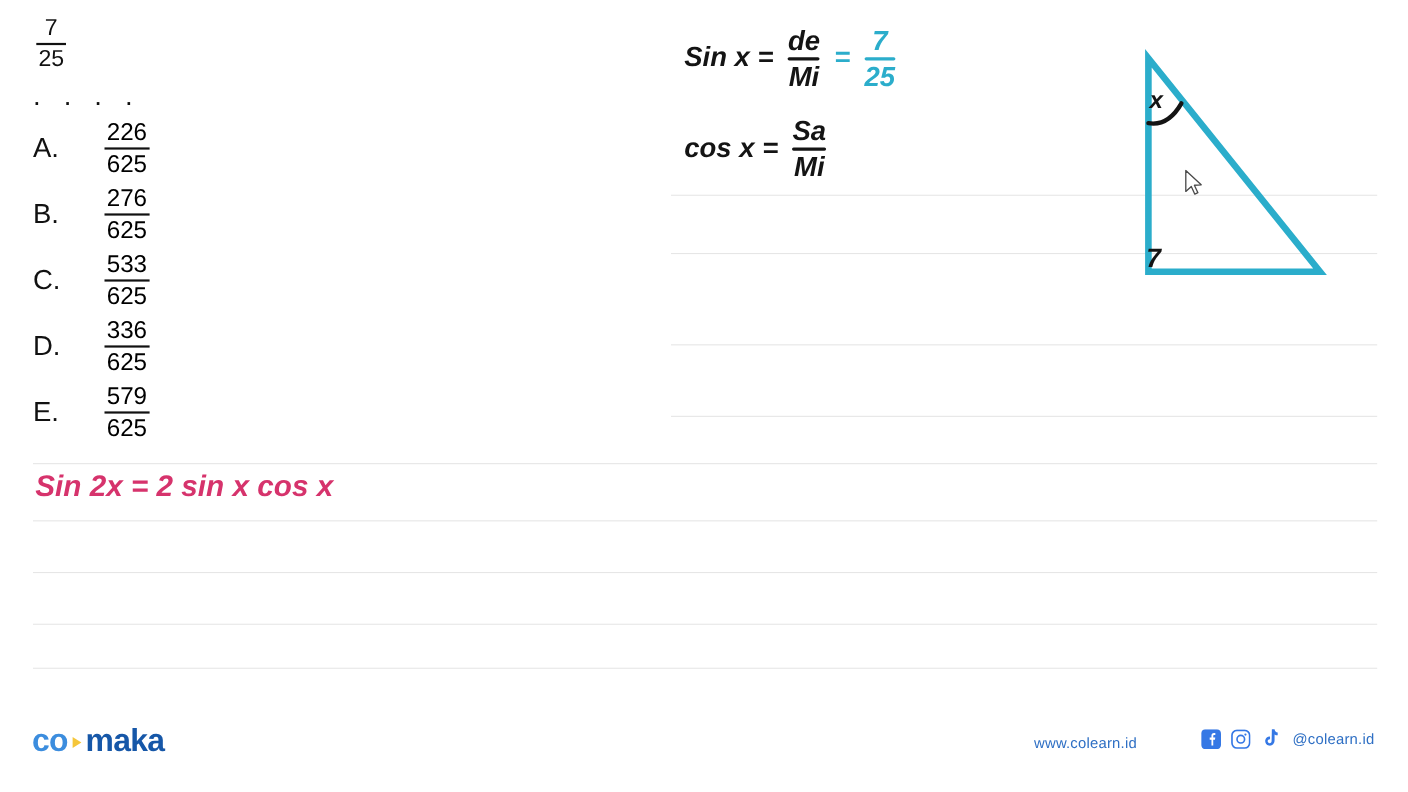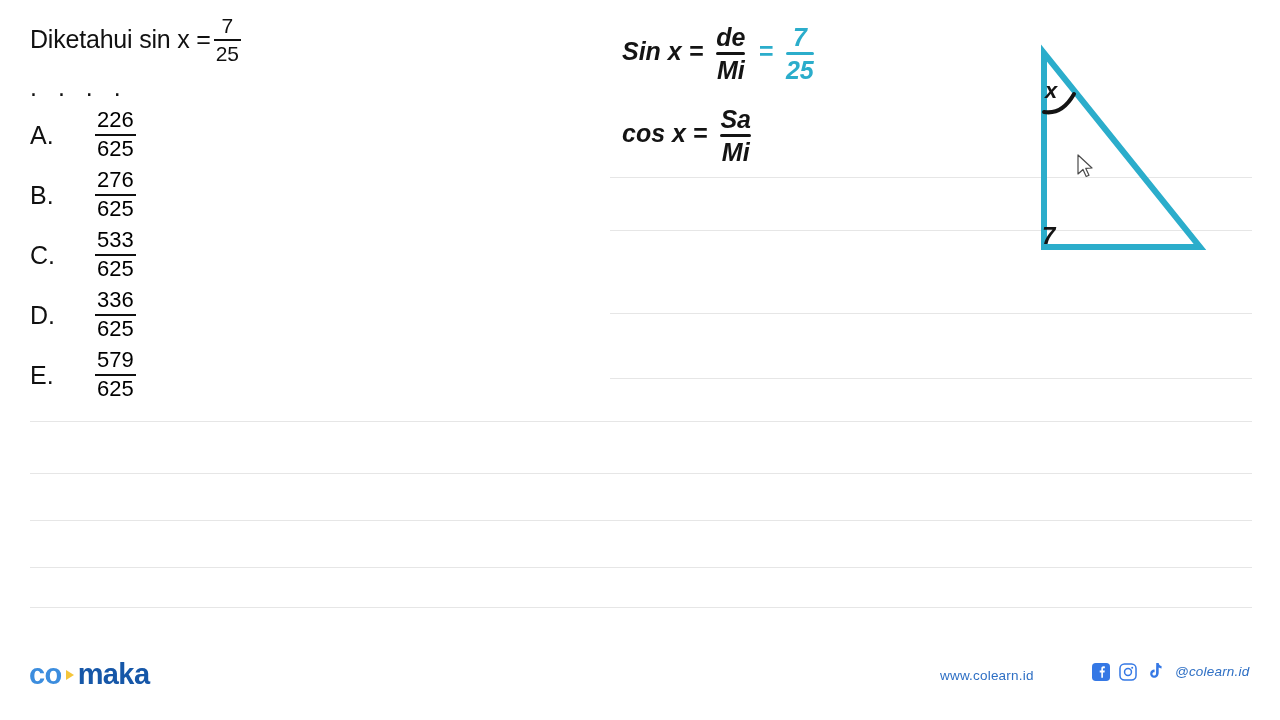--- a/index.html
+++ b/index.html
@@ -201,42 +201,40 @@
     top: 22px;
     display: flex;
     align-items: center;
     gap: 9px;
   }
   #social-handle {
     font-size: 13.5px;
     color: #2E6FC4;
     margin-left: 3px;
     letter-spacing: 0.2px;
-    font-style: italic;
   }
   .sicon { display: block; }
 </style>
 </head>
 <body>
 
 <div class="page">
 
   <div class="rule" style="left:610px; top:177px; width:642px;"></div>
   <div class="rule" style="left:610px; top:230px; width:642px;"></div>
   <div class="rule" style="left:610px; top:313px; width:642px;"></div>
   <div class="rule" style="left:610px; top:378px; width:642px;"></div>
 
   <div class="rule" style="left:30px; top:421px; width:1222px;"></div>
   <div class="rule" style="left:30px; top:473px; width:1222px;"></div>
   <div class="rule" style="left:30px; top:520px; width:1222px;"></div>
   <div class="rule" style="left:30px; top:567px; width:1222px;"></div>
   <div class="rule" style="left:30px; top:607px; width:1222px;"></div>
 
   <div class="question">
-    <span class="seg">Diketahui sin x =</span>
     <span class="frac">
       <span class="num">7</span>
       <span class="bar"></span>
       <span class="den">25</span>
     </span>
   </div>
   <div class="dots">. . . .</div>
 
   <div class="options">
     <div class="option">
@@ -298,20 +296,21 @@
 
   <div class="hand" id="hw-cos-line">
     <span>cos x  =</span>
     <span class="hfrac">
       <span>Sa</span>
       <span class="bar"></span>
       <span>Mi</span>
     </span>
   </div>
 
+  <div class="hand pink" id="hw-identity">Sin 2x  =  2 sin x cos x</div>
 
   <svg id="triangle-figure" viewBox="0 0 190 230">
     <polygon points="14,13 14,207 170,207" fill="none" stroke="#2BADCB" stroke-width="6" stroke-linejoin="miter"></polygon>
     <path d="M 14,72 Q 32,75 44,54" fill="none" stroke="#141414" stroke-width="4" stroke-linecap="round"></path>
   </svg>
   <div class="hand" id="triangle-label-x">x</div>
   <div class="hand" id="triangle-label-7">7</div>
 
   <svg id="mouse-cursor" viewBox="0 0 20 28">
     <path d="M2,1 L2,20 L7,15.5 L10.2,22.5 L13,21.2 L9.8,14.4 L16,14 Z" fill="#ffffff" stroke="#4a4a4a" stroke-width="1.2" stroke-linejoin="round"></path>

